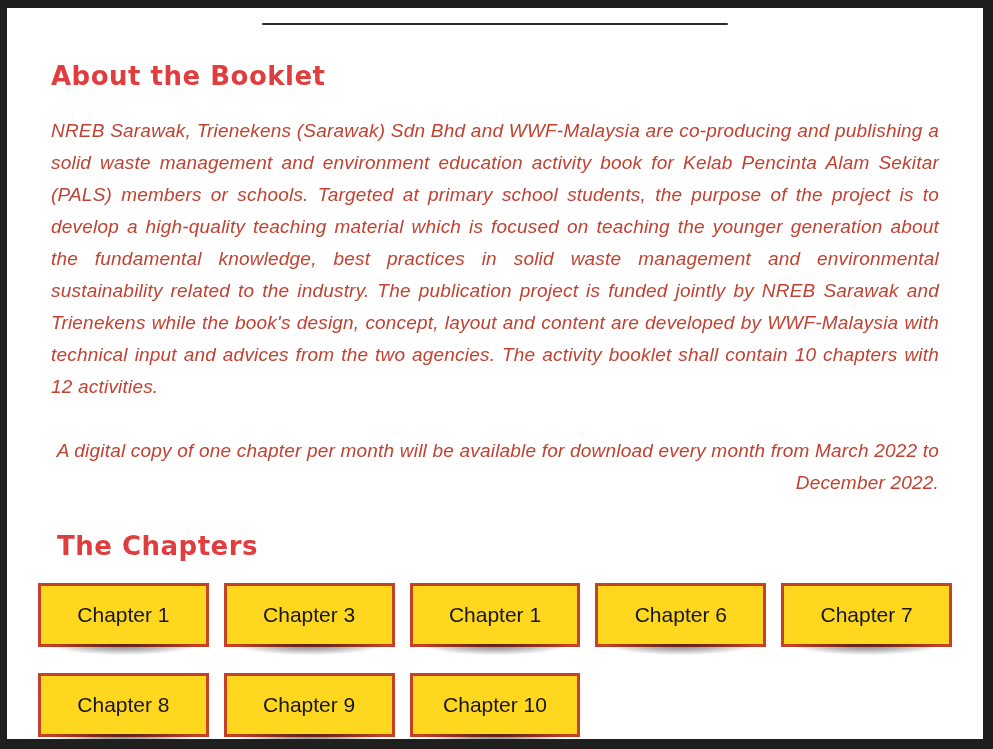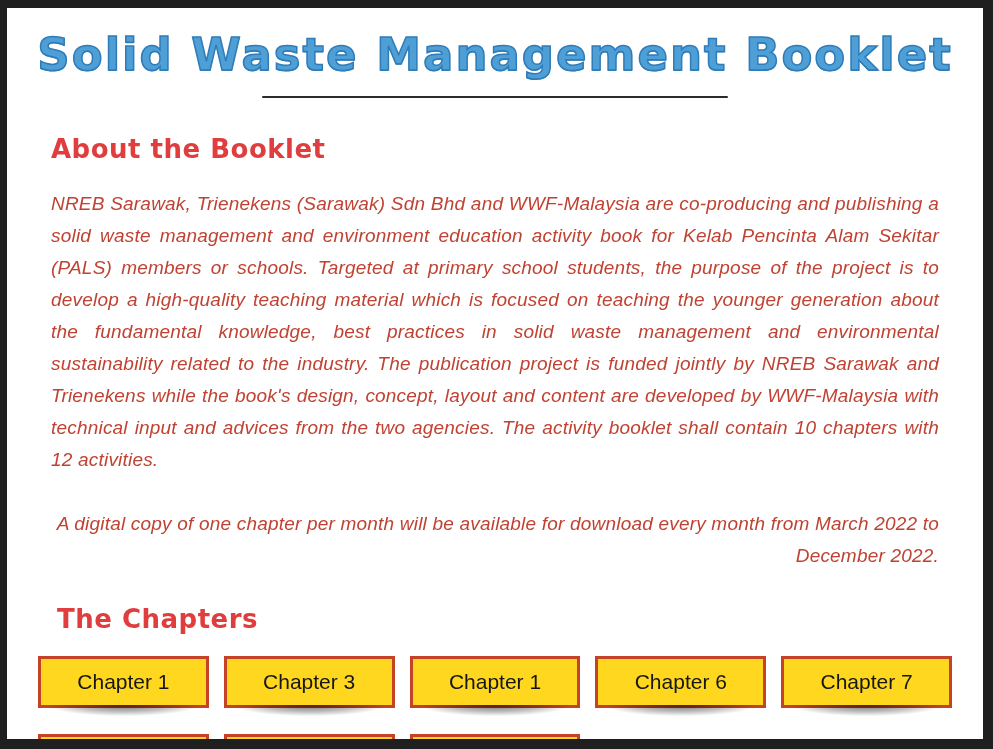--- a/index.html
+++ b/index.html
@@ -60,21 +60,21 @@
   }
   .chapter-grid {
     display: grid;
     grid-template-columns: repeat(5, 1fr);
     column-gap: 15px;
     row-gap: 26px;
     margin: 22px 31px 0 31px;
   }
   .chapter-btn {
     position: relative;
-    height: 52px;
+    height: 64px;
     background: #ffd71e;
     border: 3px solid #c54227;
     display: flex;
     align-items: center;
     justify-content: center;
     font-size: 21px;
     color: #161616;
     font-family: "Liberation Sans", sans-serif;
     cursor: pointer;
     z-index: 1;
@@ -89,21 +89,20 @@
     background: radial-gradient(ellipse 60% 100% at 50% 0%, rgba(0,0,0,0.55) 0%, rgba(0,0,0,0.25) 45%, rgba(0,0,0,0) 75%);
     z-index: 0;
     pointer-events: none;
   }
 </style>
 </head>
 <body>
 
 <div class="frame">
 
-  <div class="page-title">Solid Waste Management Booklet</div>
 
   <div class="title-underline"></div>
 
   <div class="section-heading">About the Booklet</div>
 
   <div class="body-text">NREB Sarawak, Trienekens (Sarawak) Sdn Bhd and WWF-Malaysia are co-producing and publishing a solid waste management and environment education activity book for Kelab Pencinta Alam Sekitar (PALS) members or schools. Targeted at primary school students, the purpose of the project is to develop a high-quality teaching material which is focused on teaching the younger generation about the fundamental knowledge, best practices in solid waste management and environmental sustainability related to the industry. The publication project is funded jointly by NREB Sarawak and Trienekens while the book's design, concept, layout and content are developed by WWF-Malaysia with technical input and advices from the two agencies. The activity booklet shall contain 10 chapters with 12 activities.</div>
 
   <div class="body-text single">A digital copy of one chapter per month will be available for download every month from March 2022 to December 2022.</div>
 
   <div class="section-heading chapters-heading">The Chapters</div>

